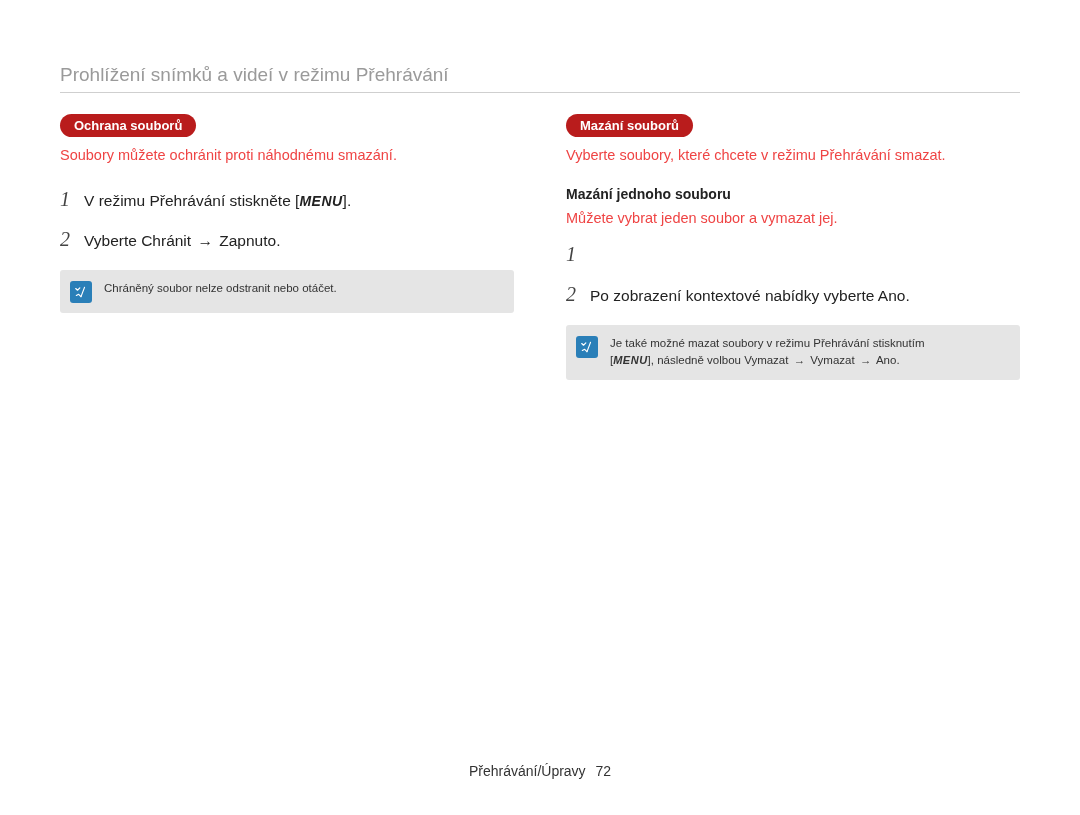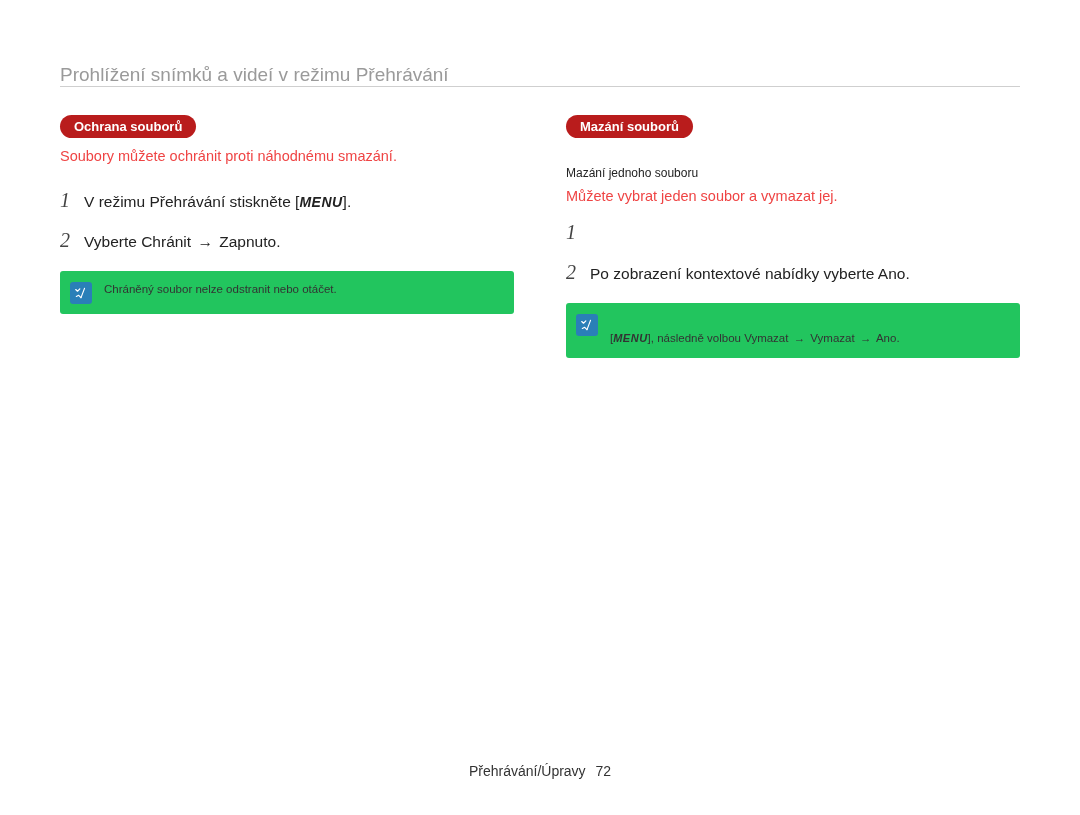--- a/index.html
+++ b/index.html
@@ -12,21 +12,22 @@
       position: relative;
     }
     .page {
       padding: 64px 60px 0 60px;
     }
     .page-title {
       font-size: 19px;
       color: #9a9a9a;
       font-weight: 400;
       border-bottom: 1px solid #cfcfcf;
-      margin-bottom: 28px;
+      padding-bottom: 6px;
+      margin-bottom: 21px;
     }
     .columns {
       display: flex;
       gap: 52px;
     }
     .col {
       flex: 1;
       min-width: 0;
     }
     .pill {
@@ -39,22 +40,22 @@
       border-radius: 12px;
       margin-bottom: 8px;
     }
     .para {
       font-size: 14.5px;
       line-height: 1.45;
       color: #ef4444;
       margin-bottom: 18px;
     }
     .sub-heading {
-      font-size: 12px;
-      font-weight: 400;
+      font-size: 14px;
+      font-weight: 700;
       color: #222;
       margin-top: 20px;
       margin-bottom: 6px;
     }
     .steps {
       list-style: none;
       margin-top: 10px;
     }
     .step {
       display: flex;
@@ -81,21 +82,21 @@
       font-size: 14px;
       vertical-align: baseline;
       font-style: italic;
     }
     .arrow {
       display: inline-block;
       padding: 0 2px;
     }
     .note-box {
       margin-top: 16px;
-      background: #22c55e;
+      background: #e5e5e5;
       border-radius: 3px;
       padding: 10px 12px 10px 10px;
       display: flex;
       align-items: flex-start;
       gap: 12px;
     }
     .note-icon {
       width: 22px;
       height: 22px;
       background: #2a7fb8;
@@ -163,20 +164,21 @@
             <path d="M4 18l4-2 4 4"></path>
             <path d="M3 6l3 3 4-4"></path>
           </svg>
         </div>
         <div class="note-text">Chráněný soubor nelze odstranit nebo otáčet.</div>
       </div>
     </div>
 
     <div class="col">
       <div class="pill">Mazání souborů</div>
+      <p class="para" style="margin-bottom:12px">Vyberte soubory, které chcete v režimu Přehrávání smazat.</p>
 
       <div class="sub-heading">Mazání jednoho souboru</div>
       <p class="para" style="margin-bottom:10px">Můžete vybrat jeden soubor a vymazat jej.</p>
 
       <ol class="steps small-steps">
         <li class="step">
           <span class="step-num">1</span>
         </li>
         <li class="step">
           <span class="step-num">2</span>
@@ -188,21 +190,21 @@
 
       <div class="note-box">
         <div class="note-icon">
           <svg width="14" height="14" viewBox="0 0 24 24" fill="none" stroke="#ffffff" stroke-width="2" stroke-linecap="round" stroke-linejoin="round">
             <path d="M12 20l6-16"></path>
             <path d="M4 18l4-2 4 4"></path>
             <path d="M3 6l3 3 4-4"></path>
           </svg>
         </div>
         <div class="note-text">
-          <br>
+          <span>Je také možné mazat soubory v režimu Přehrávání stisknutím</span><br>
           <span>[</span><span class="menu-glyph" style="font-size:11px">MENU</span><span>], následně volbou </span><span class="bold">Vymazat</span> <span class="arrow">→</span> <span class="bold">Vymazat</span> <span class="arrow">→</span> <span class="bold">Ano</span><span>.</span>
         </div>
       </div>
     </div>
 
   </div>
 </div>
 
 <div class="footer">
   <span>Přehrávání/Úpravy</span>

